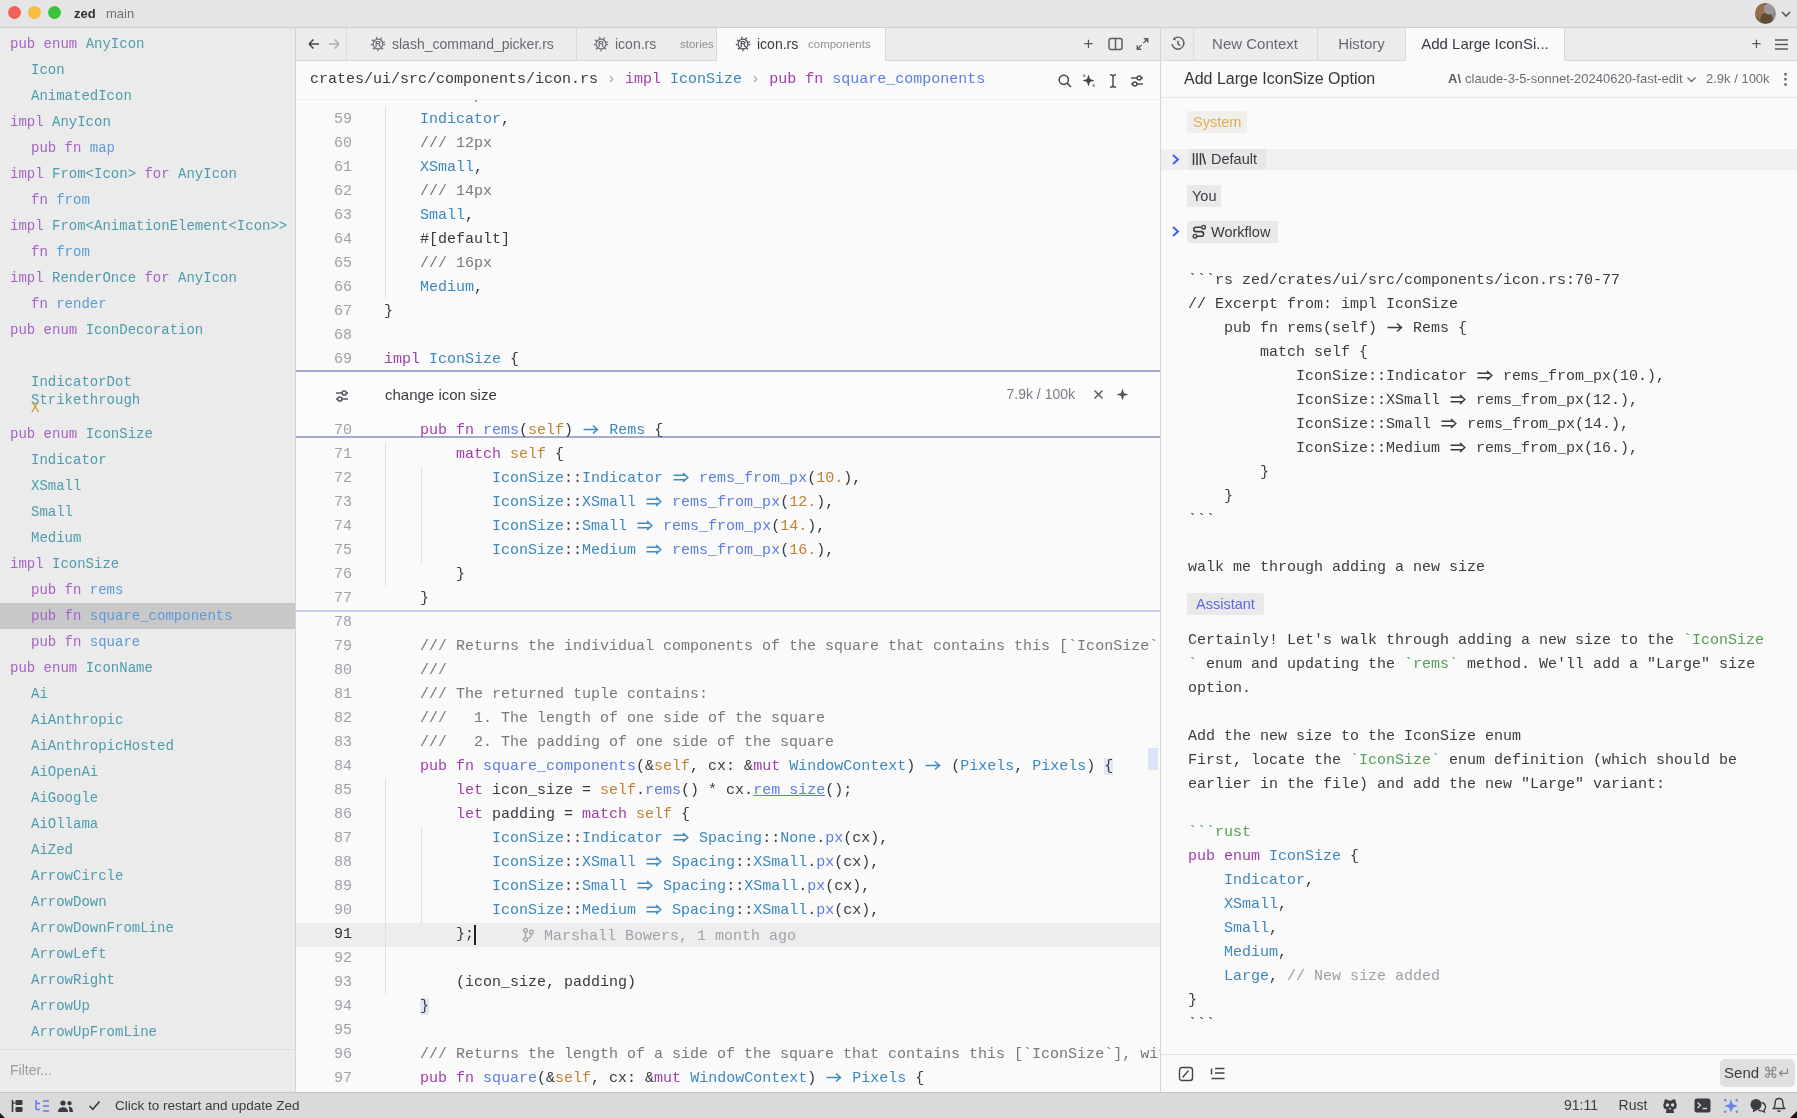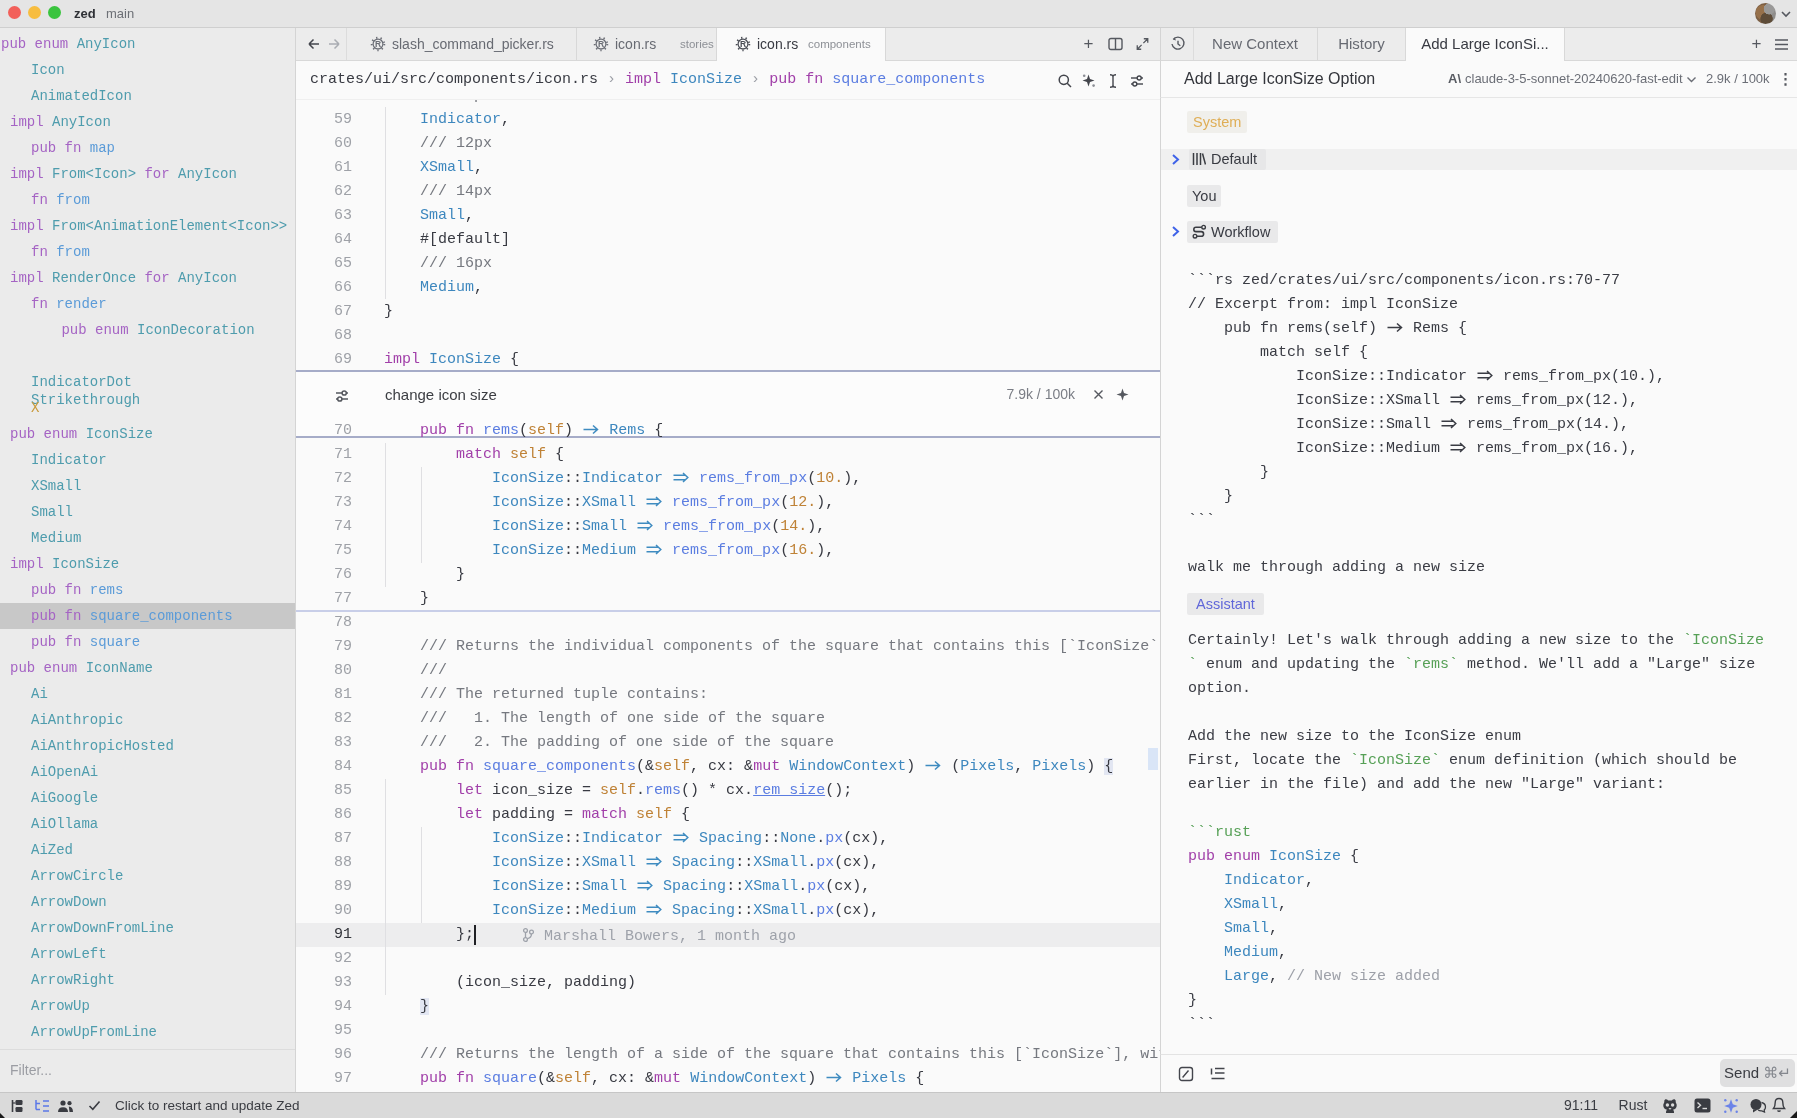--- a/index.html
+++ b/index.html
@@ -45,32 +45,32 @@
   <div class="tl" style="left:28px;background:#f7bd3f"></div>
   <div class="tl" style="left:48px;background:#3ac43e"></div>
   <div class="abs" style="left:74px;top:0;height:28px;line-height:28px;font-size:13px;color:#2f3136;font-weight:bold">zed</div>
   <div class="abs" style="left:106px;top:0;height:28px;line-height:28px;font-size:13px;color:#6d7076">main</div>
   <div class="abs" style="left:1755px;top:3px;width:21px;height:21px;border-radius:50%;background:radial-gradient(circle at 68% 28%, #9a9998 0 26%, transparent 28%),radial-gradient(circle at 55% 75%, #5e4c38 0 30%, transparent 33%),radial-gradient(circle at 38% 45%, #96704a 0 40%, transparent 44%),linear-gradient(105deg, #7c5f44 48%, #8f8d8b 48%);"></div>
   <svg class="abs" style="left:1780px;top:9px" width="12" height="10" viewBox="0 0 12 10">
       <path d="M2 3 L6 7 L10 3" fill="none" stroke="#55585f" stroke-width="1.6"></path>
     </svg>
 </div>
 <div id="leftpanel">
-  <div class="orow" style="top:3px;padding-left:1px;"><span class="ok">pub enum </span><span class="ot">AnyIcon</span></div>
+  <div class="orow" style="top:3px;padding-left:10px;"><span class="ok">pub enum </span><span class="ot">AnyIcon</span></div>
   <div class="orow" style="top:29px;padding-left:31px;"><span class="ot">Icon</span></div>
   <div class="orow" style="top:55px;padding-left:31px;"><span class="ot">AnimatedIcon</span></div>
   <div class="orow" style="top:81px;padding-left:10px;"><span class="ok">impl </span><span class="ot">AnyIcon</span></div>
   <div class="orow" style="top:107px;padding-left:31px;"><span class="ok">pub fn </span><span class="of">map</span></div>
   <div class="orow" style="top:133px;padding-left:10px;"><span class="ok">impl </span><span class="ot">From&lt;Icon&gt; </span><span class="ok">for </span><span class="ot">AnyIcon</span></div>
   <div class="orow" style="top:159px;padding-left:31px;"><span class="ok">fn </span><span class="of">from</span></div>
   <div class="orow" style="top:185px;padding-left:10px;"><span class="ok">impl </span><span class="ot">From&lt;AnimationElement&lt;Icon&gt;&gt;</span></div>
   <div class="orow" style="top:211px;padding-left:31px;"><span class="ok">fn </span><span class="of">from</span></div>
   <div class="orow" style="top:237px;padding-left:10px;"><span class="ok">impl </span><span class="ot">RenderOnce </span><span class="ok">for </span><span class="ot">AnyIcon</span></div>
   <div class="orow" style="top:263px;padding-left:31px;"><span class="ok">fn </span><span class="of">render</span></div>
-  <div class="orow" style="top:289px;padding-left:20px;text-align:center;"><span class="ok">pub enum </span><span class="ot">IconDecoration</span></div>
+  <div class="orow" style="top:289px;padding-left:10px;"><span class="ok">pub enum </span><span class="ot">IconDecoration</span></div>
   <div class="orow" style="top:315px;padding-left:31px;margin-top:44px;"><span class="ot">Strikethrough</span></div>
   <div class="orow" style="top:341px;padding-left:31px;"><span class="ot">IndicatorDot</span></div>
   <div class="orow" style="top:367px;padding-left:31px;"><span class="ox">X</span></div>
   <div class="orow" style="top:393px;padding-left:10px;"><span class="ok">pub enum </span><span class="ot">IconSize</span></div>
   <div class="orow" style="top:419px;padding-left:31px;"><span class="ot">Indicator</span></div>
   <div class="orow" style="top:445px;padding-left:31px;"><span class="ot">XSmall</span></div>
   <div class="orow" style="top:471px;padding-left:31px;"><span class="ot">Small</span></div>
   <div class="orow" style="top:497px;padding-left:31px;"><span class="ot">Medium</span></div>
   <div class="orow" style="top:523px;padding-left:10px;"><span class="ok">impl </span><span class="ot">IconSize</span></div>
   <div class="orow" style="top:549px;padding-left:31px;"><span class="ok">pub fn </span><span class="of">rems</span></div>

